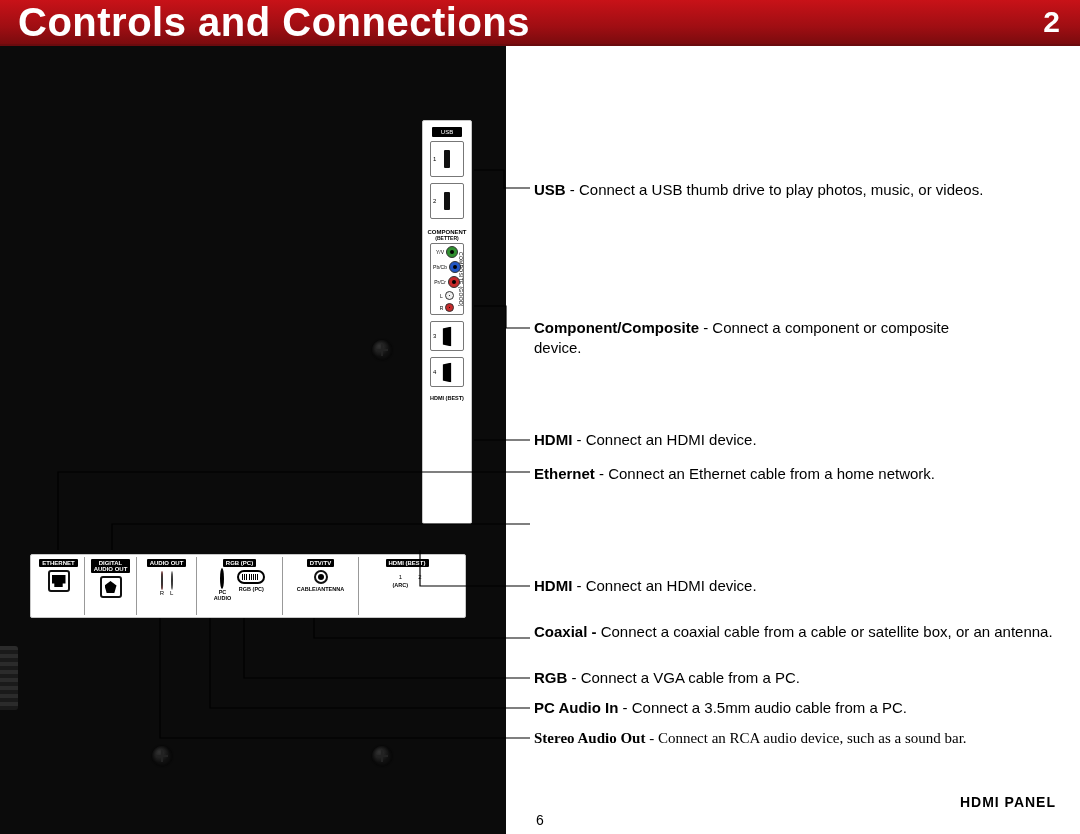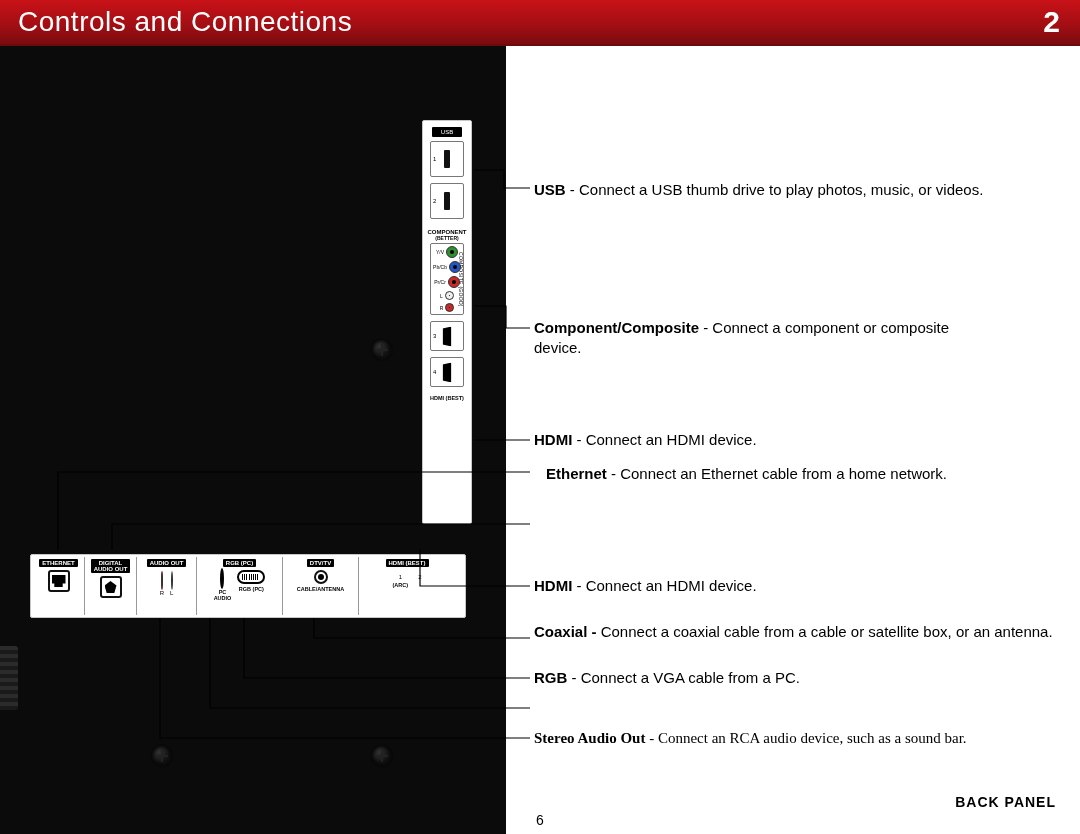--- a/index.html
+++ b/index.html
@@ -17,22 +17,22 @@
     height: 46px;
     background: linear-gradient(#c81218, #a00e13 60%, #7a0b0e);
     color: #fff;
     display: flex;
     align-items: center;
     justify-content: space-between;
     padding: 0 20px 0 18px;
     border-bottom: 2px solid #6b0b0e;
   }
   .header h1 {
-    font-weight: 400;
-    font-size: 28px;
+    font-weight: 700;
+    font-size: 40px;
     letter-spacing: 0.5px;
   }
   .header .chnum {
     font-weight: 700;
     font-size: 30px;
   }
   
   .panel {
     position: absolute;
     top: 46px;
@@ -284,31 +284,34 @@
 <div class="desc">
   <div class="item" style="top:134px;">
     <b>USB</b><span> - Connect a USB thumb drive to play photos, music, or videos.</span>
   </div>
   <div class="item" style="top:272px; width:420px;">
     <b>Component/Composite</b><span> - Connect a component or composite device.</span>
   </div>
   <div class="item" style="top:384px;">
     <b>HDMI</b><span> - Connect an HDMI device.</span>
   </div>
-  <div class="item" style="top:418px; width:420px;margin-left:12px;">
+  <div class="item" style="top:418px; width:420px;">
     <b>Ethernet</b><span> - Connect an Ethernet cable from a home network.</span>
   </div>
   <div class="item" style="top:530px;">
     <b>HDMI</b><span> - Connect an HDMI device.</span>
   </div>
   <div class="item" style="top:576px; width:520px;">
     <b>Coaxial - </b><span>Connect a coaxial cable from a cable or satellite box, or  an antenna.</span>
   </div>
   <div class="item" style="top:622px;">
     <b>RGB</b><span> - Connect a VGA cable from a PC.</span>
+  </div>
+  <div class="item" style="top:652px;">
+    <b>PC Audio In</b><span> - Connect a 3.5mm audio cable from a PC.</span>
   </div>
   <div class="item" style="top:682px; width:470px;font-family:Liberation Serif, serif;">
     <b>Stereo Audio Out</b><span> - Connect an RCA audio device, such as a sound bar.</span>
   </div>
 </div>
 
 <svg class="lines">
 
   <path d="M474 124 H504 V142 H530"></path>
   <path d="M474 260 H506 V282 H530"></path>
@@ -316,14 +319,14 @@
 
   <path d="M58 504 V426 H530"></path>
   <path d="M112 504 V478 H530"></path>
   <path d="M420 504 V540 H530"></path>
   <path d="M314 572 V592 H530"></path>
   <path d="M244 572 V632 H530"></path>
   <path d="M210 572 V662 H530"></path>
   <path d="M160 572 V692 H530"></path>
 </svg>
 
-<div class="footer-label">BACK PANEL</div>
+<div class="footer-label">HDMI PANEL</div>
 <div class="pagenum">6</div>
 
 </body></html>

